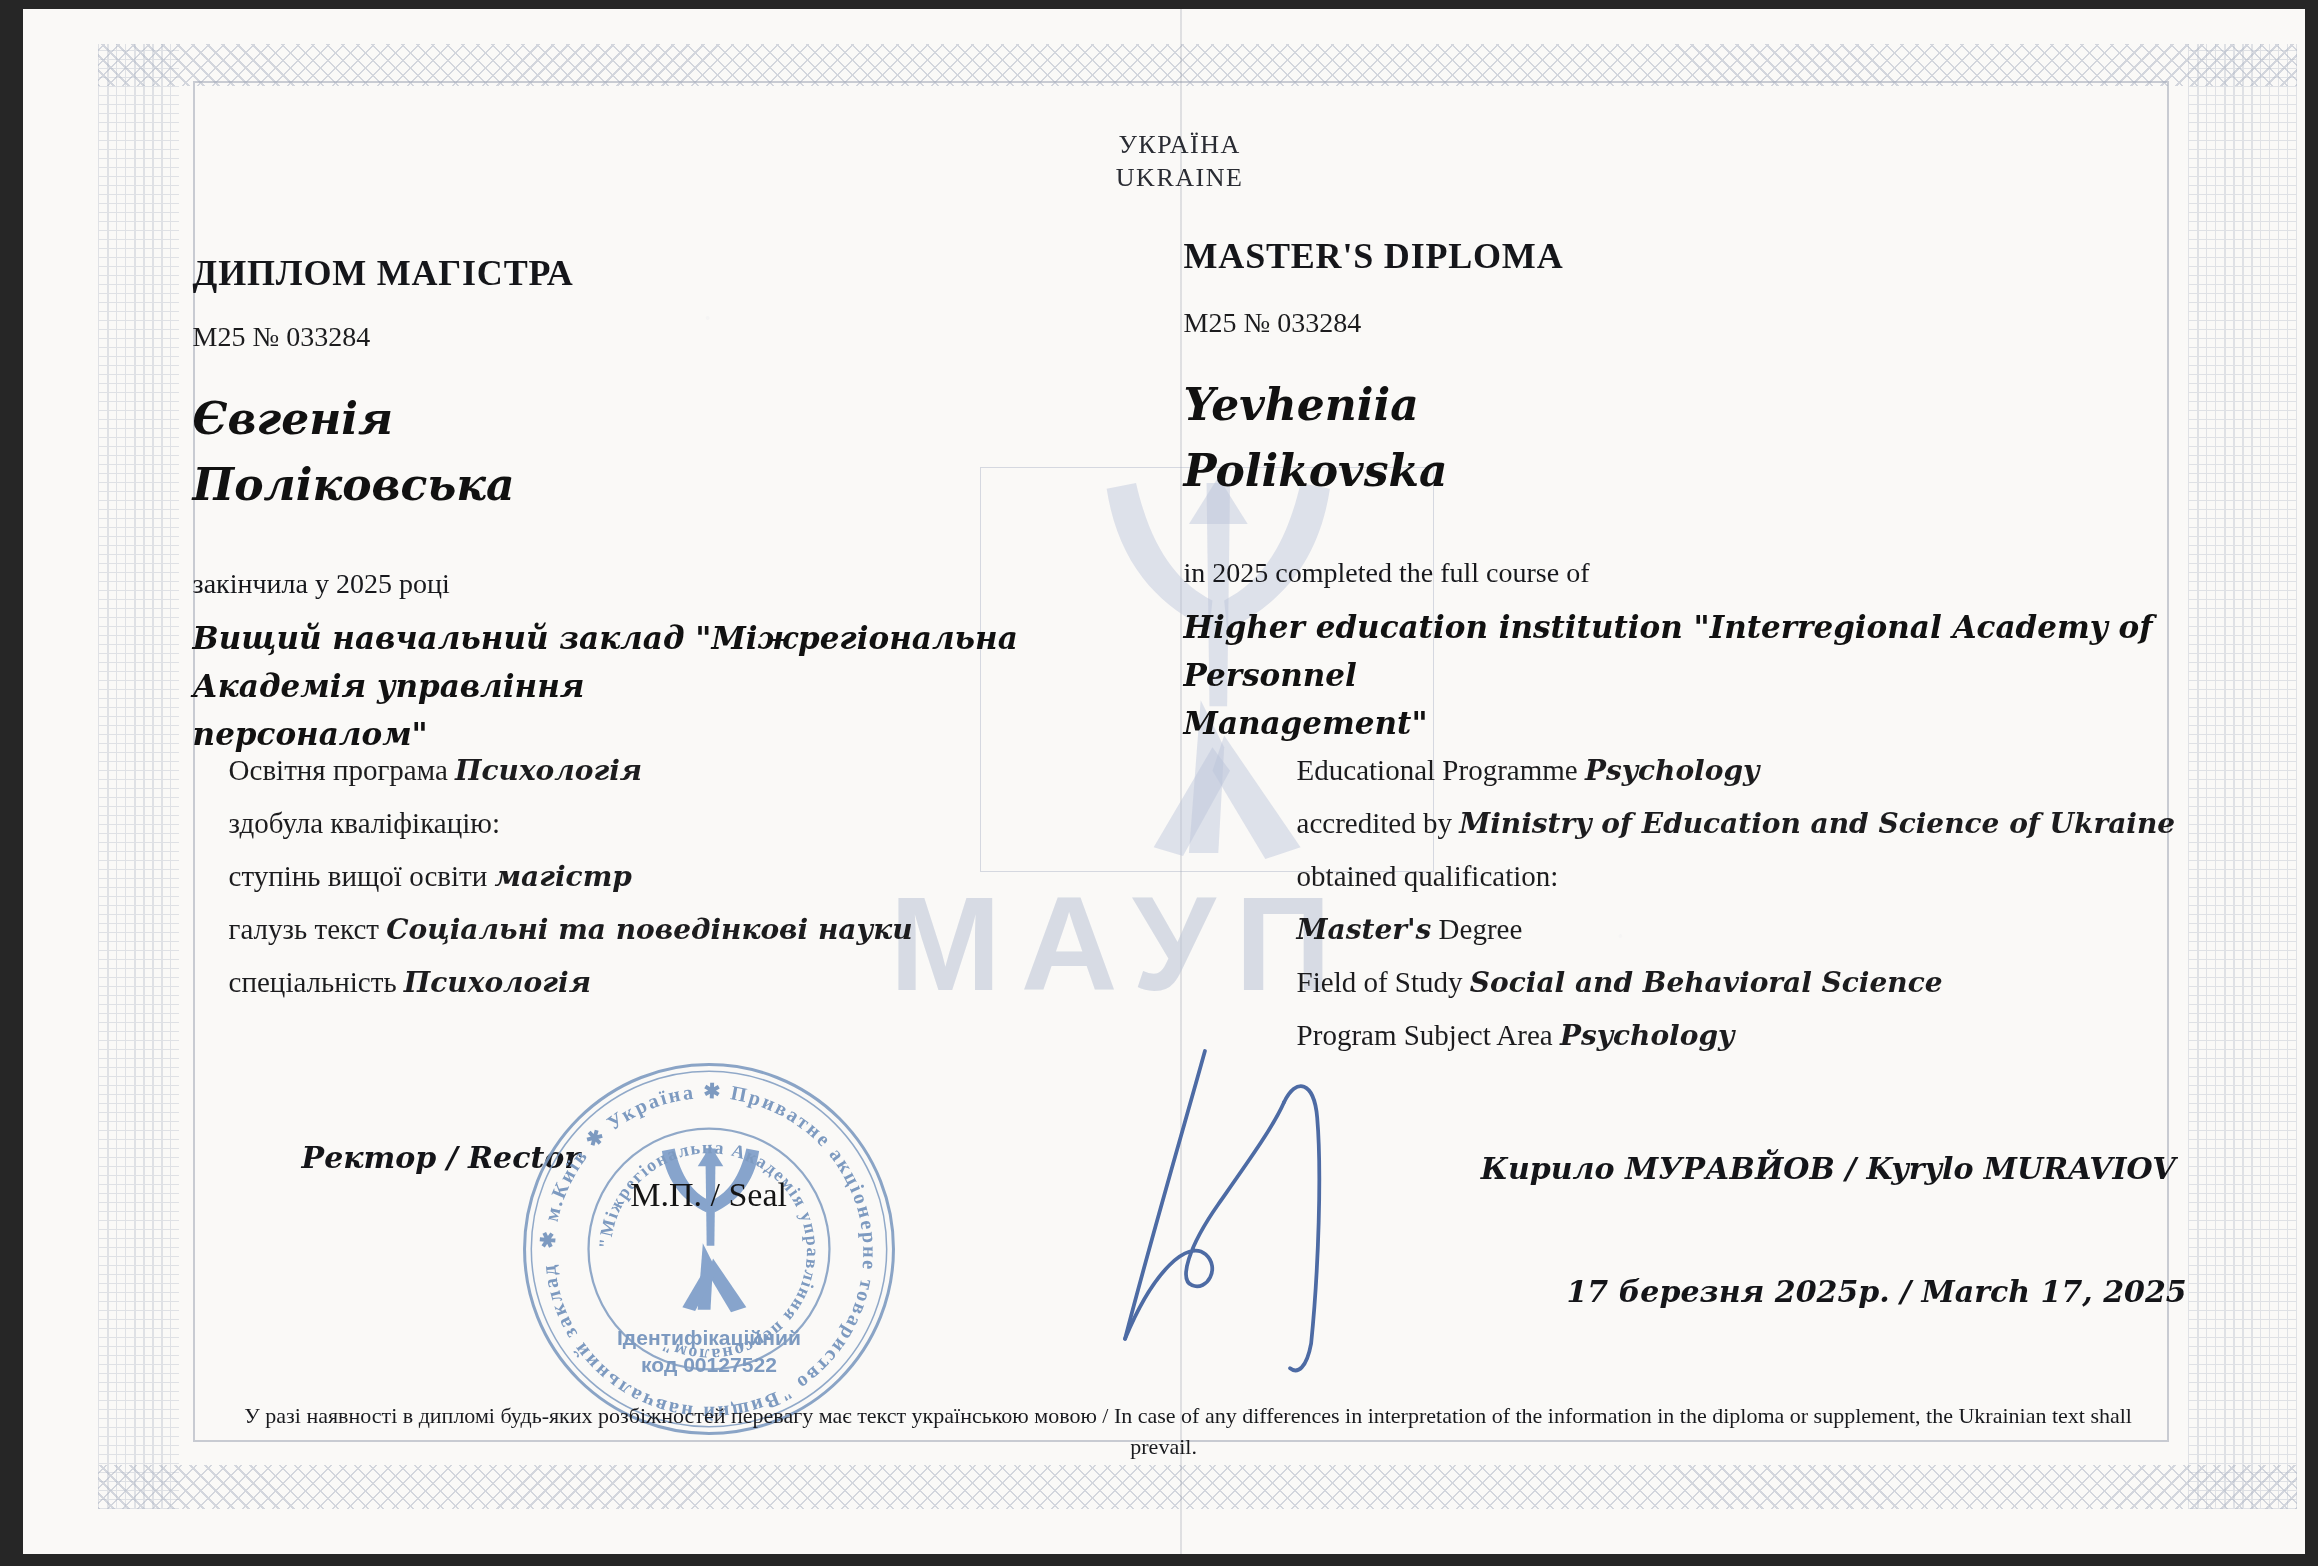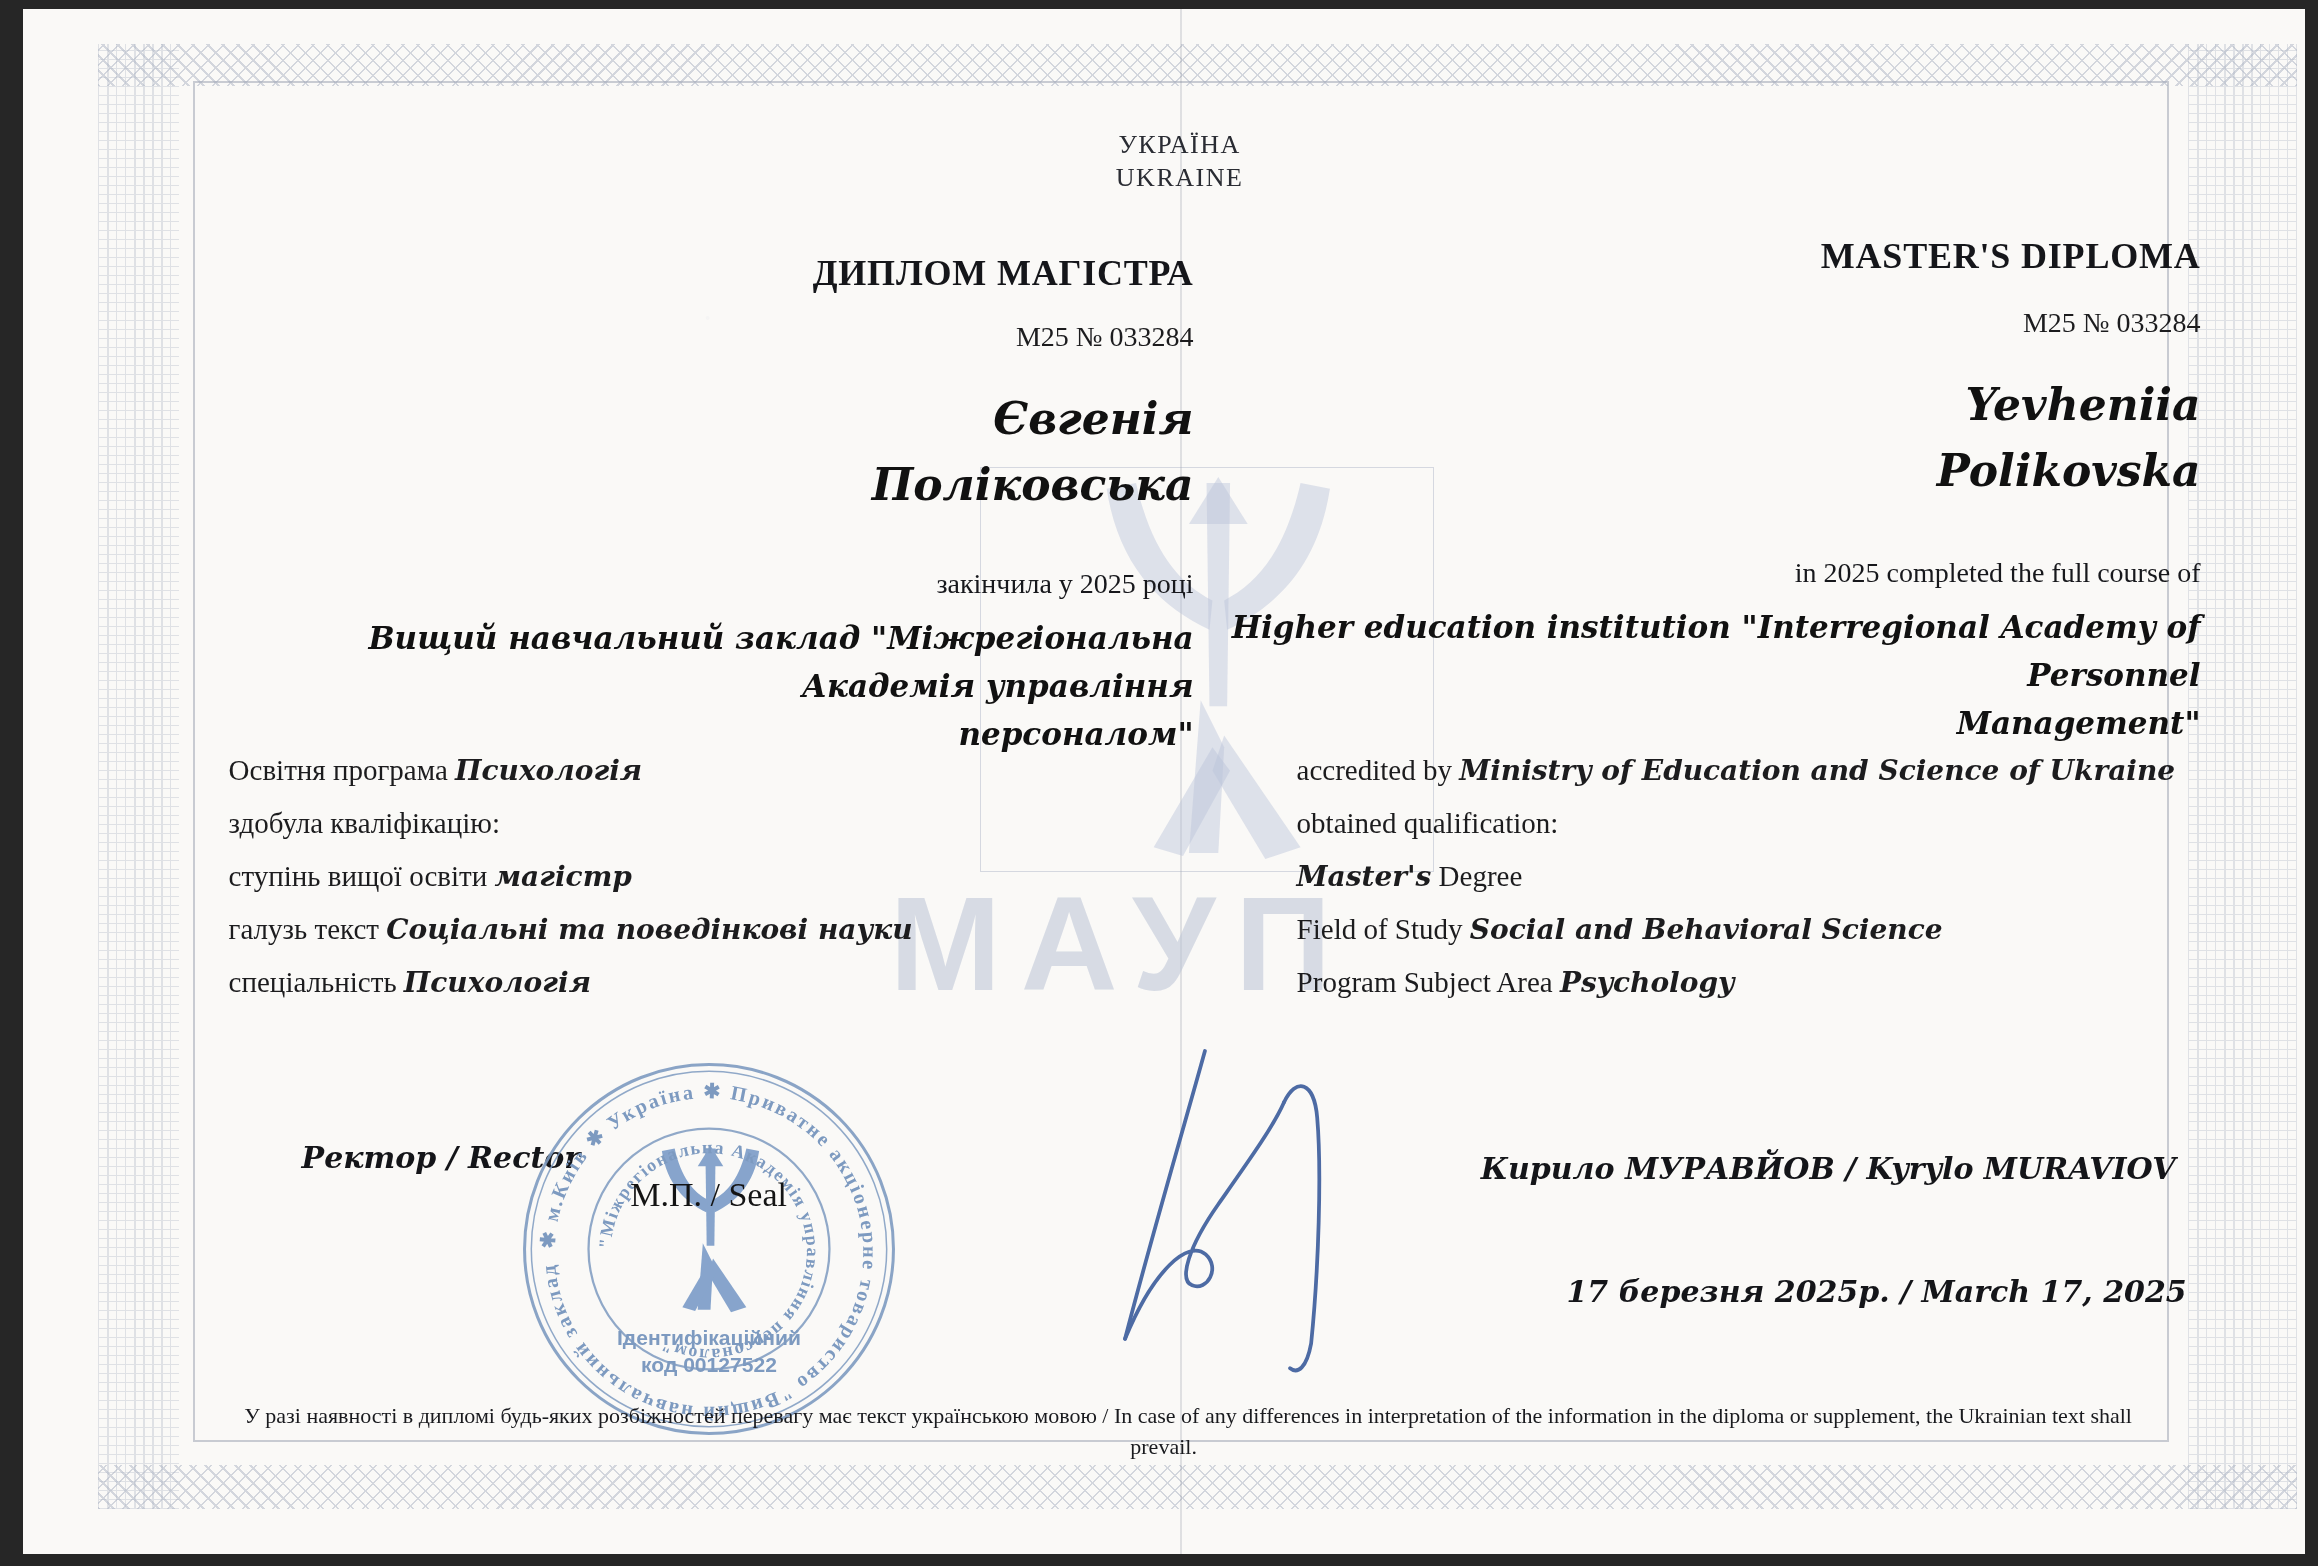--- a/index.html
+++ b/index.html
@@ -24,21 +24,21 @@
         background-image:
           repeating-linear-gradient(0deg,#aeb5c4 0 1.5px,transparent 1.5px 9px),
           repeating-linear-gradient(90deg,#aeb5c4 0 1.5px,transparent 1.5px 9px);opacity:.35;}
   .inner-rect{position:absolute;left:170px;top:72px;right:136px;bottom:112px;
         border:2.3px solid rgba(158,165,181,.55);}
   .fold{position:absolute;left:1157px;top:0;bottom:0;width:2.3px;
         background:linear-gradient(to right,rgba(130,136,152,.0),rgba(130,136,152,.45),rgba(130,136,152,.0));}
 
   .serif{font-family:"Liberation Serif","DejaVu Serif",serif;}
   .script{font-family:"DejaVu Serif","Liberation Serif",serif;font-style:italic;font-weight:600;}
-  .center{text-align:right;margin-left:14px;}
+  .center{text-align:left;}
   .abs{position:absolute;}
 
   
   .country{left:1044px;top:119px;width:226px;text-align:center;line-height:33px;
            font-size:26px;letter-spacing:1.5px;color:#2a2c33;}
 
   
   .colL{left:170px;width:987px;}
   .colR{left:1161px;width:1003px;}
   .title{font-size:36px;font-weight:bold;letter-spacing:0.8px;color:#15161a;}
@@ -132,20 +132,21 @@
     <div class="abs colR center bigname script" style="top:363px">
       <div>Yevheniia</div>
       <div>Polikovska</div>
     </div>
     <div class="abs colR center plainline" style="top:548px">in 2025 completed the full course of</div>
     <div class="abs colR center instline script" style="top:594px">
       <div>Higher education institution "Interregional Academy of Personnel</div>
       <div>Management"</div>
     </div>
     <div class="abs colR details" style="top:735px;padding-left:113px">
+      <div class="row"><span class="serif">Educational Programme </span><span class="script">Psychology</span><span class="serif"></span></div>
       <div class="row"><span class="serif">accredited by  </span><span class="script">Ministry of Education and Science of Ukraine</span><span class="serif"></span></div>
       <div class="row"><span class="serif">obtained qualification:</span><span class="script"></span><span class="serif"></span></div>
       <div class="row"><span class="serif"></span><span class="script">Master's</span><span class="serif"> Degree</span></div>
       <div class="row"><span class="serif">Field of Study </span><span class="script">Social and Behavioral Science</span><span class="serif"></span></div>
       <div class="row"><span class="serif">Program Subject Area </span><span class="script">Psychology</span><span class="serif"></span></div>
     </div>
     <div class="abs signname script">Кирило МУРАВЙОВ / Kyrylo MURAVIOV</div>
     <div class="abs dateline script">17 березня 2025р. / March 17, 2025</div>
 
     <svg class="abs" style="left:1093px;top:1033px" width="324" height="339" viewBox="0 0 430 450">

